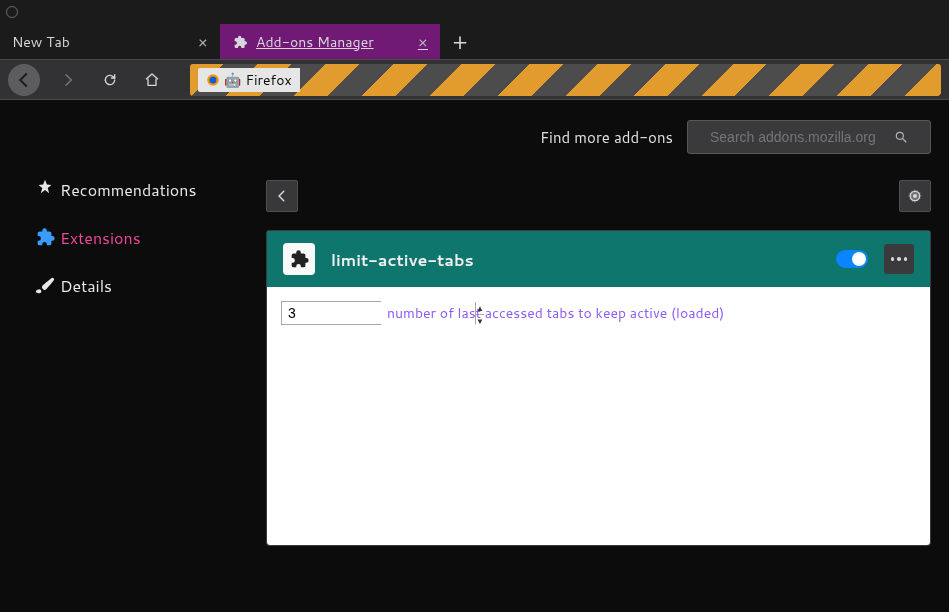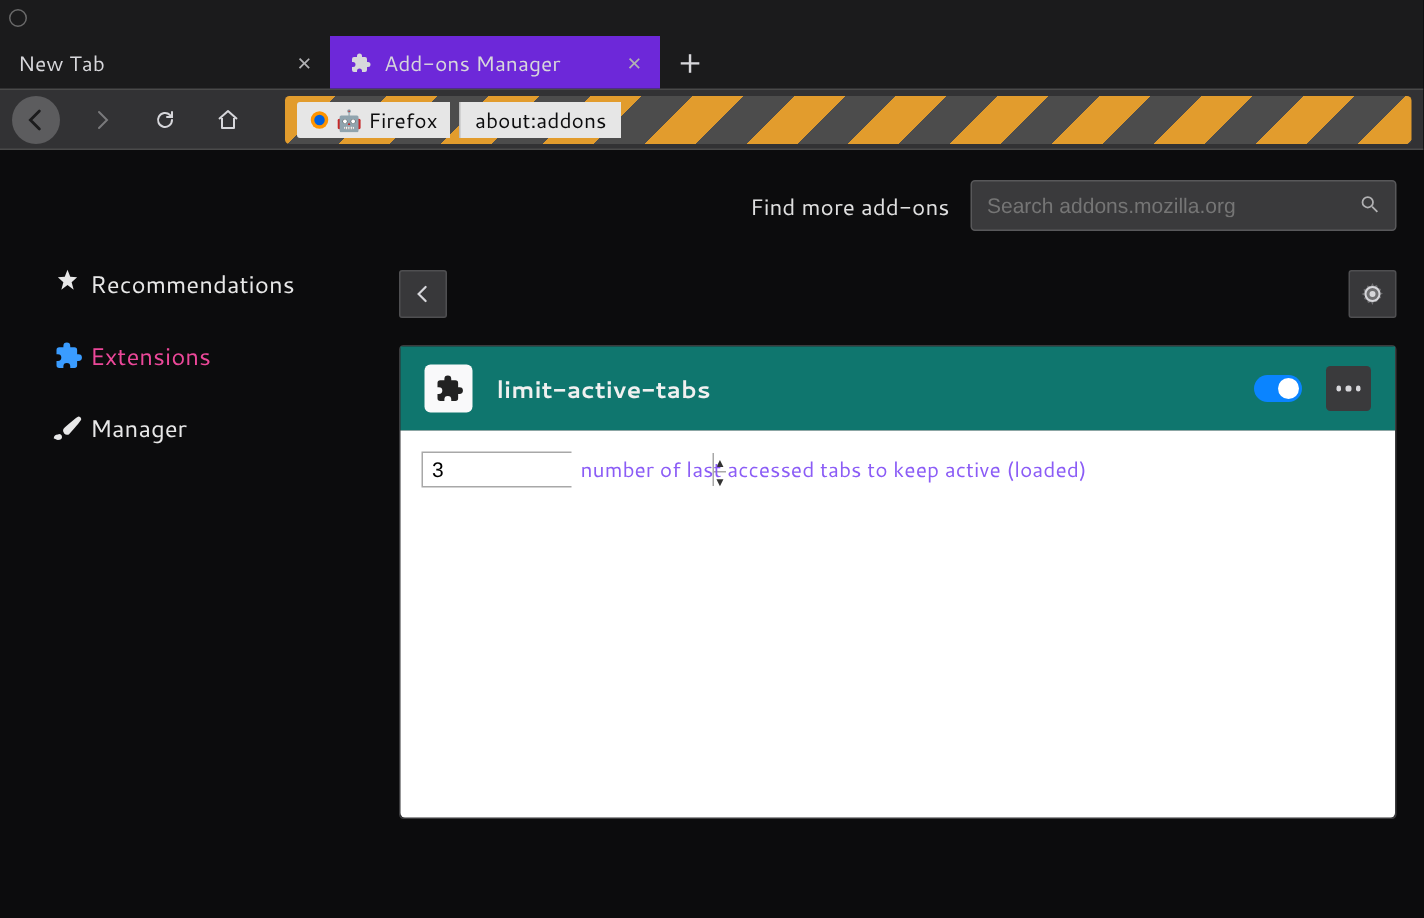--- a/index.html
+++ b/index.html
@@ -3,21 +3,21 @@
 <meta charset="utf-8">
 <style>
   * { box-sizing: border-box; margin: 0; padding: 0; }
   html, body { width: 949px; height: 612px; overflow: hidden; font-family: "Segoe UI", "Cantarell", sans-serif; background: #0c0c0d; }
   
   .titlebar { height: 24px; background: #1b1b1c; display: flex; align-items: center; padding-left: 6px; }
   .titlebar .dot { width: 12px; height: 12px; border: 1.5px solid #6a6a6a; border-radius: 50%; }
   
   .tabstrip { height: 36px; background: #1b1b1c; display: flex; align-items: stretch; border-bottom: 1px solid #4a4a4a; }
   .tab { display: flex; align-items: center; gap: 8px; padding: 0 12px; min-width: 220px; color: #d7d7db; font-size: 14px; }
-  .tab.active { background: #6d28d9; }
+  .tab.active { background: #701a75; text-decoration: underline; }
   .tab .close { margin-left: auto; font-size: 16px; color: #b1b1b3; cursor: pointer; }
   .tab .puzzle-ico { width: 16px; height: 16px; }
   .newtab { display:flex; align-items:center; justify-content:center; width: 40px; color: #d7d7db; font-size: 22px; cursor:pointer; }
   
   .navbar { height: 40px; background: #323234; display:flex; align-items:center; padding: 0 8px; gap: 14px; border-bottom: 1px solid #4a4a4a; }
   .nav-btn { width: 28px; height: 28px; display:flex; align-items:center; justify-content:center; color:#b1b1b3; cursor:pointer; }
   .nav-btn.back { width: 32px; height:32px; border-radius:50%; background:#5c5c5e; color:#1b1b1c; }
   .nav-btn svg { width:16px; height:16px; }
   .nav-btn.back svg { width:18px; height:18px; }
   .urlbar-wrap { flex:1; display:flex; align-items:center; margin-left:10px; }
@@ -27,21 +27,21 @@
   .url-seg { font-size:14px; color:#0c0c0d; }
   .url-seg.ident { display:flex; align-items:center; gap:4px; background:#e6e6e6; height:24px; padding:0 8px; border-radius:2px 0 0 2px; }
   .url-seg.path { background:#e6e6e6; height:24px; display:flex; align-items:center; padding:0 10px; border-left:1px solid #bcbcbc; }
   .url-seg.ident .ff-logo { width:14px; height:14px; }
   .url-seg.ident .robot { font-size:14px; }
   
   .content { position:absolute; top:100px; bottom:0; left:0; right:0; background:#0c0c0d; color:#d7d7db; }
   
   .findrow { position:absolute; top:20px; right:18px; display:flex; align-items:center; gap:14px; }
   .findlabel { font-size:15px; color:#e0e0e0; }
-  .searchbox { width:284px; height:34px; background:#3a3a3c; border:1px solid #58585a; border-radius:3px; display:flex; align-items:center; padding:0 10px; }
+  .searchbox { width:244px; height:34px; background:#3a3a3c; border:1px solid #58585a; border-radius:3px; display:flex; align-items:center; padding:0 22px; }
   .searchbox input { flex:1; background:transparent; border:none; outline:none; color:#d7d7db; font-size:14px; }
   .searchbox .mag { color:#b1b1b3; }
   
   .sidebar { position:absolute; left:34px; top:78px; width:200px; }
   .sb-item { display:flex; align-items:flex-start; gap:4px; height:48px; font-size:16px; color:#e8e8e8; cursor:pointer; }
   .sb-item.selected { color:#ec4899; }
   .sb-item .ico { width:22px; height:22px; display:flex; align-items:center; justify-content:center; }
   
   .main { position:absolute; left:266px; top:80px; right:18px; }
   .iconbtn { width:32px; height:32px; background:#38383a; border:1px solid #4f4f51; border-radius:2px; display:flex; align-items:center; justify-content:center; color:#d7d7db; cursor:pointer; }
@@ -116,21 +116,20 @@
     <div class="urlbar">
       <div class="urlbar-inner">
         <span class="url-seg ident">
           <svg class="ff-logo" viewBox="0 0 24 24">
               <circle cx="12" cy="12" r="10" fill="#ff9400"></circle>
               <circle cx="12" cy="12" r="6" fill="#0060df"></circle>
             </svg>
           <span class="robot">🤖</span>
           <span>Firefox</span>
         </span>
-        <span class="url-seg path">about:addons</span>
       </div>
     </div>
   </div>
 </div>
 
 <div class="content">
 
   <div class="findrow">
     <span class="findlabel">Find more add-ons</span>
     <div class="searchbox">
@@ -160,21 +159,21 @@
           </svg>
       </span>
       <span>Extensions</span>
     </div>
     <div class="sb-item">
       <span class="ico">
         <svg viewBox="0 0 24 24" width="22" height="22">
             <path fill="#e8e8e8" d="M20 4c-1 0-9 7-11 9a3 3 0 0 0 4 4c2-2 9-10 9-11 0-1-1-2-2-2zM5 17a3 3 0 0 0-3 3c1 0 2 1 3 1 2 0 3-1 3-2a2 2 0 0 0-3-2z"></path>
           </svg>
       </span>
-      <span>Manager</span>
+      <span>Details</span>
     </div>
   </div>
 
   <div class="main">
     <div class="toprow">
       <div class="iconbtn">
         <svg width="14" height="14" viewBox="0 0 24 24">
             <path d="M15 4l-8 8 8 8" stroke="#d7d7db" stroke-width="2.5" fill="none" stroke-linecap="round"></path>
           </svg>
       </div>

